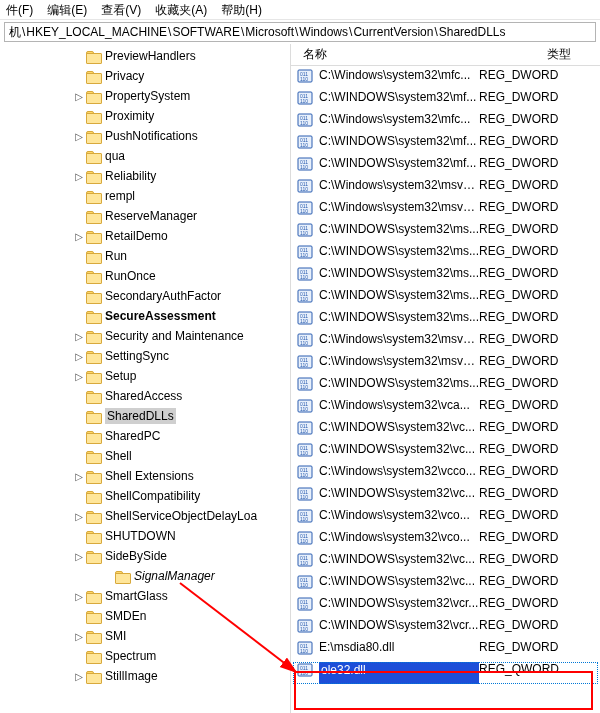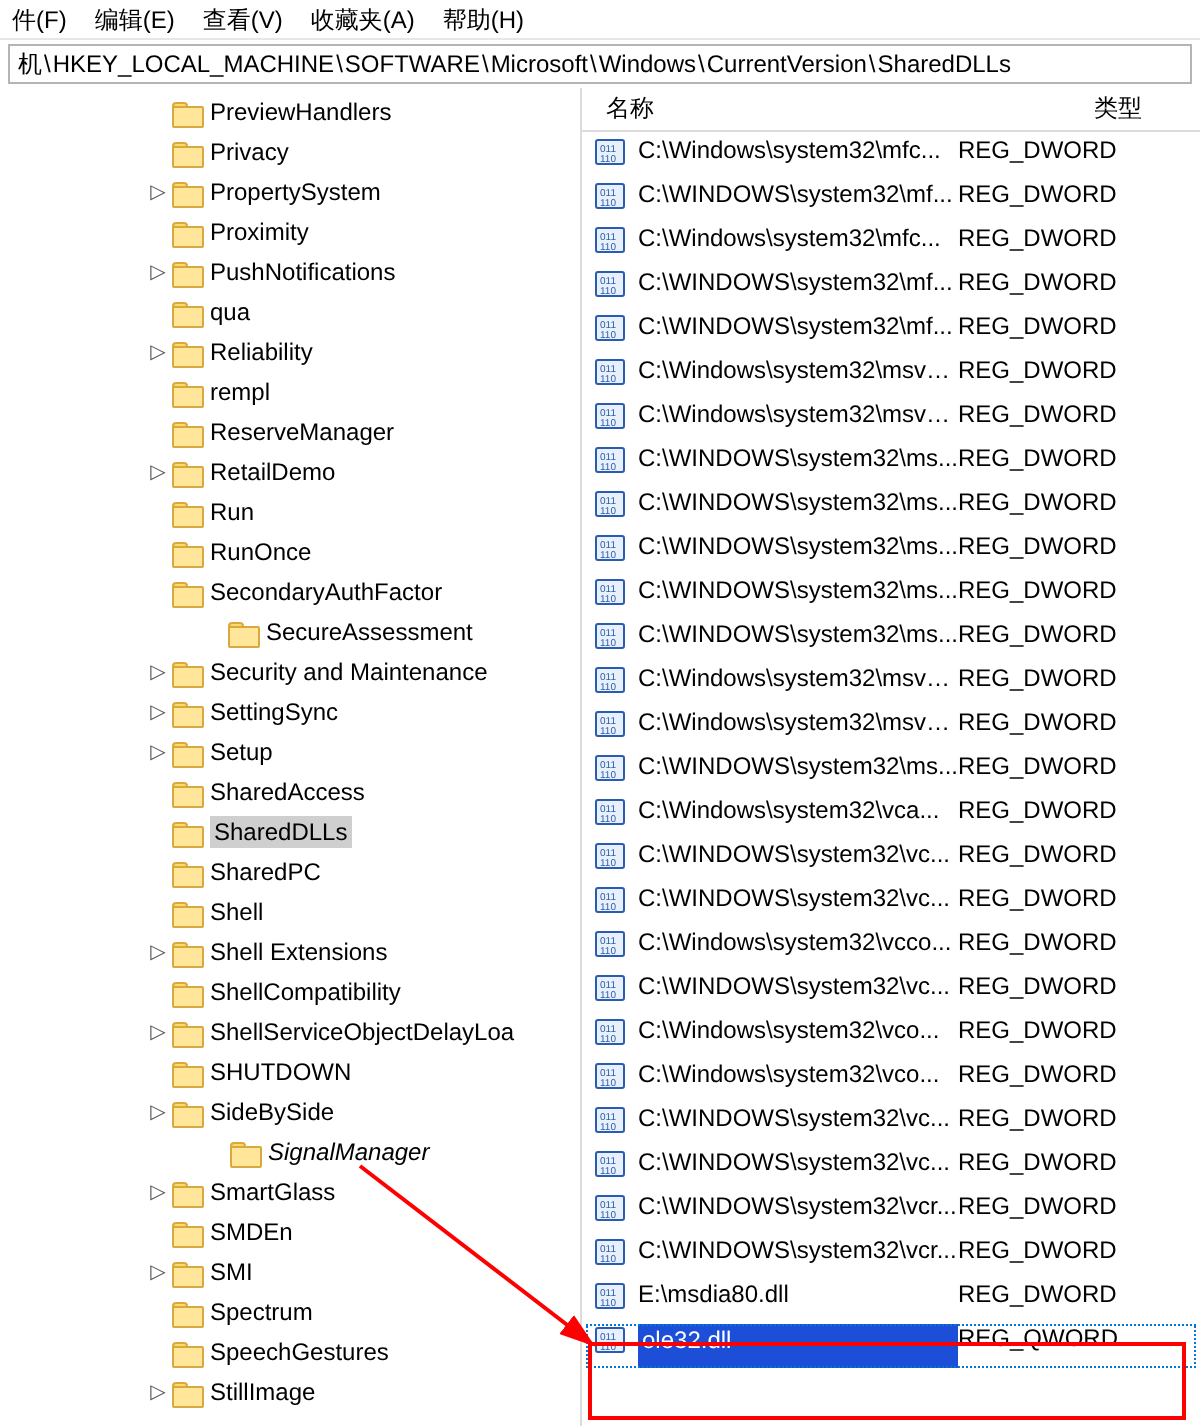--- a/index.html
+++ b/index.html
@@ -122,21 +122,21 @@
       <div class="tree-row" style="padding-left: 72px;">
         <span class="tw hidden"></span>
         <span class="folder"></span>
         <span class="lbl">RunOnce</span>
       </div>
       <div class="tree-row" style="padding-left: 72px;">
         <span class="tw hidden"></span>
         <span class="folder"></span>
         <span class="lbl">SecondaryAuthFactor</span>
       </div>
-      <div class="tree-row" style="padding-left: 100px;">
+      <div class="tree-row" style="padding-left: 72px; font-weight: bold;">
         <span class="tw hidden"></span>
         <span class="folder"></span>
         <span class="lbl">SecureAssessment</span>
       </div>
       <div class="tree-row" style="padding-left: 72px;">
         <span class="tw">▷</span>
         <span class="folder"></span>
         <span class="lbl">Security and Maintenance</span>
       </div>
       <div class="tree-row" style="padding-left: 72px;">
@@ -211,25 +211,20 @@
       </div>
       <div class="tree-row" style="padding-left: 72px;">
         <span class="tw">▷</span>
         <span class="folder"></span>
         <span class="lbl">SMI</span>
       </div>
       <div class="tree-row" style="padding-left: 72px; align-items: center;">
         <span class="tw hidden"></span>
         <span class="folder"></span>
         <span class="lbl">Spectrum</span>
-      </div>
-      <div class="tree-row" style="padding-left: 72px;">
-        <span class="tw hidden"></span>
-        <span class="folder"></span>
-        <span class="lbl">SpeechGestures</span>
       </div>
       <div class="tree-row" style="padding-left: 72px;">
         <span class="tw">▷</span>
         <span class="folder"></span>
         <span class="lbl">StillImage</span>
       </div>
     </div>
   <div class="list">
     <div class="cols">
       <div class="col col-name">名称</div>

